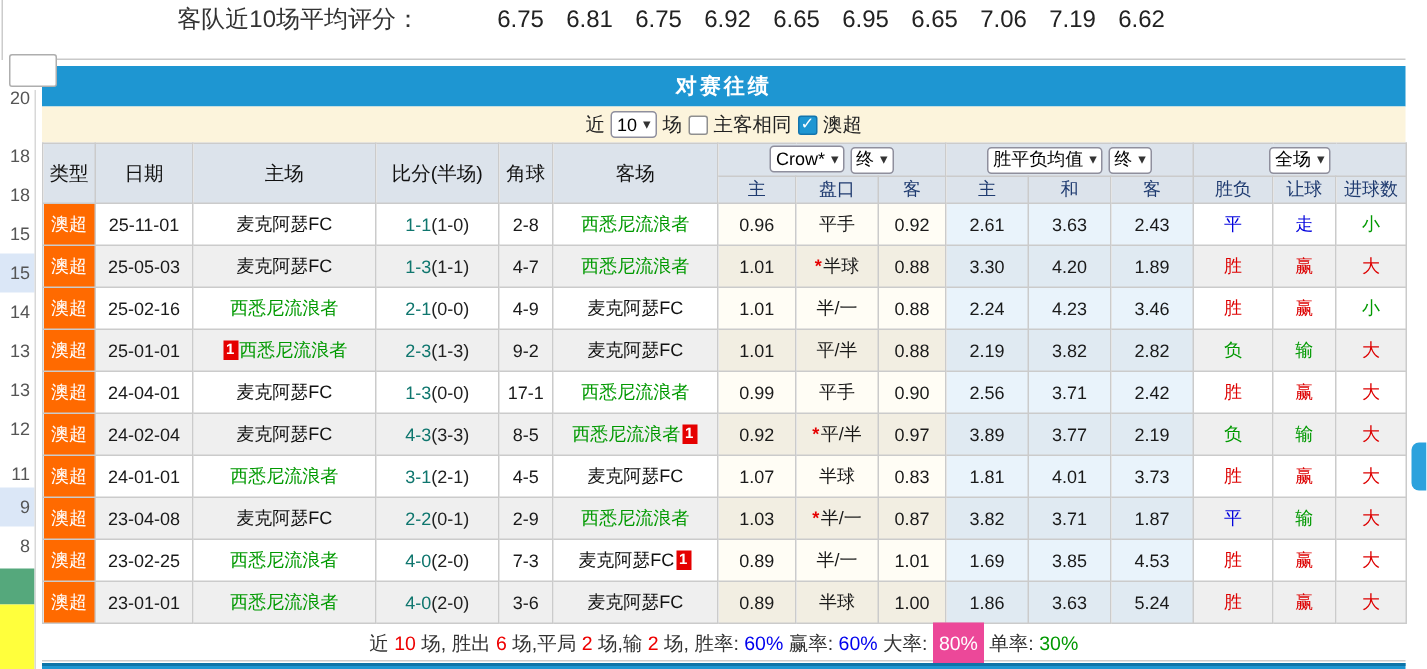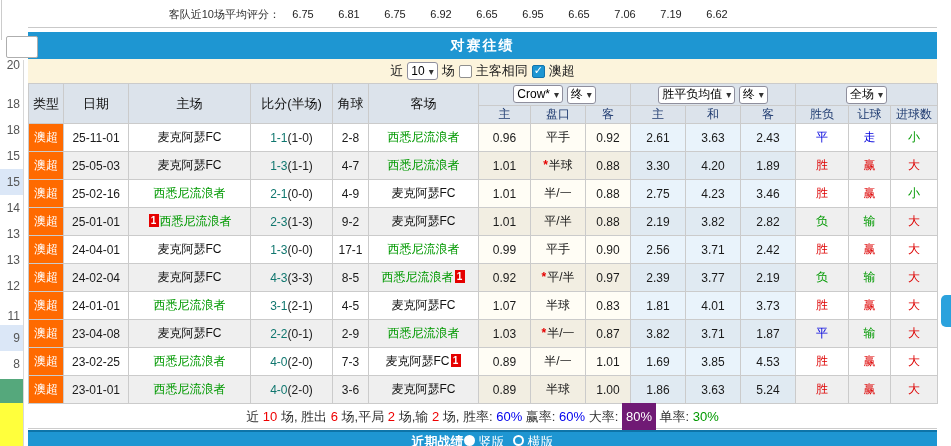--- a/index.html
+++ b/index.html
@@ -15,22 +15,22 @@
     background:#fff; border:1px solid #aeaeae; border-radius:2px; z-index:4; }
   .side-num { position:absolute; left:0; width:23px; height:26px; line-height:26px;
     text-align:right; padding-right:3px; font-size:12px; color:#555; }
   .side-num.hl { background:#dbe7f7; }
   .side-green { position:absolute; left:0; top:379px; width:23px; height:24px; background:#55a87c; }
   .side-yellow { position:absolute; left:0; top:403px; width:23px; height:43px; background:#ffff3c; }
 
   
   .main { position:absolute; left:28px; top:0; width:909px; }
 
-  .ratings { height:28px; line-height:28px; border-bottom:1px solid #c9c9c9;
-    font-size:11px; color:#333; white-space:nowrap; display:flex; }
+  .ratings { height:40px; line-height:28px; border-bottom:1px solid #c9c9c9;
+    font-size:16px; color:#333; white-space:nowrap; display:flex;gap:44px; }
   .ratings-label { width:252px; text-align:right; }
   .rating-val { display:inline-block; width:46px; text-align:center; color:#222; }
 
   .title-bar { margin-top:4px; height:27px; line-height:27px; background:#1e96d2;
     color:#fff; font-weight:bold; font-size:14px; text-align:center; letter-spacing:2px; }
 
   .filter-bar { height:24px; background:#fcf4dc; display:flex; align-items:center;
     justify-content:center; font-size:13px; color:#222; }
   .filter-bar > * { margin:0 2px; }
   .fake-select { display:inline-flex; align-items:center; background:#fff;
@@ -69,21 +69,21 @@
   .star { color:#e50000; font-weight:bold; margin-right:1px; }
   .star:empty { display:none; }
   .c-red { color:#dd0000; } .c-blue { color:#0000dd; } .c-green { color:#009900; }
 
   
   .summary { height:25px; line-height:25px; text-align:center; font-size:13px;
     color:#333; border-bottom:1px solid #cccccc; white-space:nowrap; }
   .s-red { color:#ee0000; }
   .s-blue { color:#0000ee; }
   .s-green { color:#009900; }
-  .s-redbg { background:#701a75; color:#fff; padding:6px 4px; }
+  .s-redbg { background:#ec4899; color:#fff; padding:6px 4px; }
 
   
   .footer-bar { margin-top:1px; height:21px; background:#1e96d2; border-top:2px solid #0e74a8;
     color:#fff; display:flex; align-items:center; justify-content:center; font-size:13px; }
   .footer-title { font-weight:bold; }
   .radio { width:11px; height:11px; border:2px solid #fff; border-radius:50%;
     display:inline-block; margin:0 4px 0 8px; cursor:pointer; }
   .radio.filled { background:#fff; margin-left:0; }
 
   .float-tab { position:absolute; left:941px; top:295px; width:10px; height:32px;
@@ -237,21 +237,21 @@
   <tr class="odd">
     <td class="td-league">澳超</td>
     <td>25-02-16</td>
     <td><span class="tname home-name green">西悉尼流浪者</span></td>
     <td><span class="score-ft">2-1</span><span class="score-ht">(0-0)</span></td>
     <td>4-9</td>
     <td><span class="tname away-name">麦克阿瑟FC</span></td>
     <td class="td-ah">1.01</td>
     <td class="td-ah"><span>半/一</span></td>
     <td class="td-ah">0.88</td>
-    <td class="td-eu">2.75</td>
+    <td class="td-eu">2.24</td>
     <td class="td-eu">4.23</td>
     <td class="td-eu">3.46</td>
     <td class="res-wdl c-red">胜</td>
     <td class="res-handicap c-red">赢</td>
     <td class="res-goals c-green">小</td>
   </tr>
 
   <tr class="even">
     <td class="td-league">澳超</td>
     <td>25-01-01</td>
@@ -291,21 +291,21 @@
   <tr class="even">
     <td class="td-league">澳超</td>
     <td>24-02-04</td>
     <td><span class="tname home-name">麦克阿瑟FC</span></td>
     <td><span class="score-ft">4-3</span><span class="score-ht">(3-3)</span></td>
     <td>8-5</td>
     <td><span class="tname away-name green">西悉尼流浪者</span><span class="badge1">1</span></td>
     <td class="td-ah">0.92</td>
     <td class="td-ah"><span class="star">*</span><span>平/半</span></td>
     <td class="td-ah">0.97</td>
-    <td class="td-eu">2.39</td>
+    <td class="td-eu">3.89</td>
     <td class="td-eu">3.77</td>
     <td class="td-eu">2.19</td>
     <td class="res-wdl c-green">负</td>
     <td class="res-handicap c-green">输</td>
     <td class="res-goals c-red">大</td>
   </tr>
 
   <tr class="odd">
     <td class="td-league">澳超</td>
     <td>24-01-01</td>

